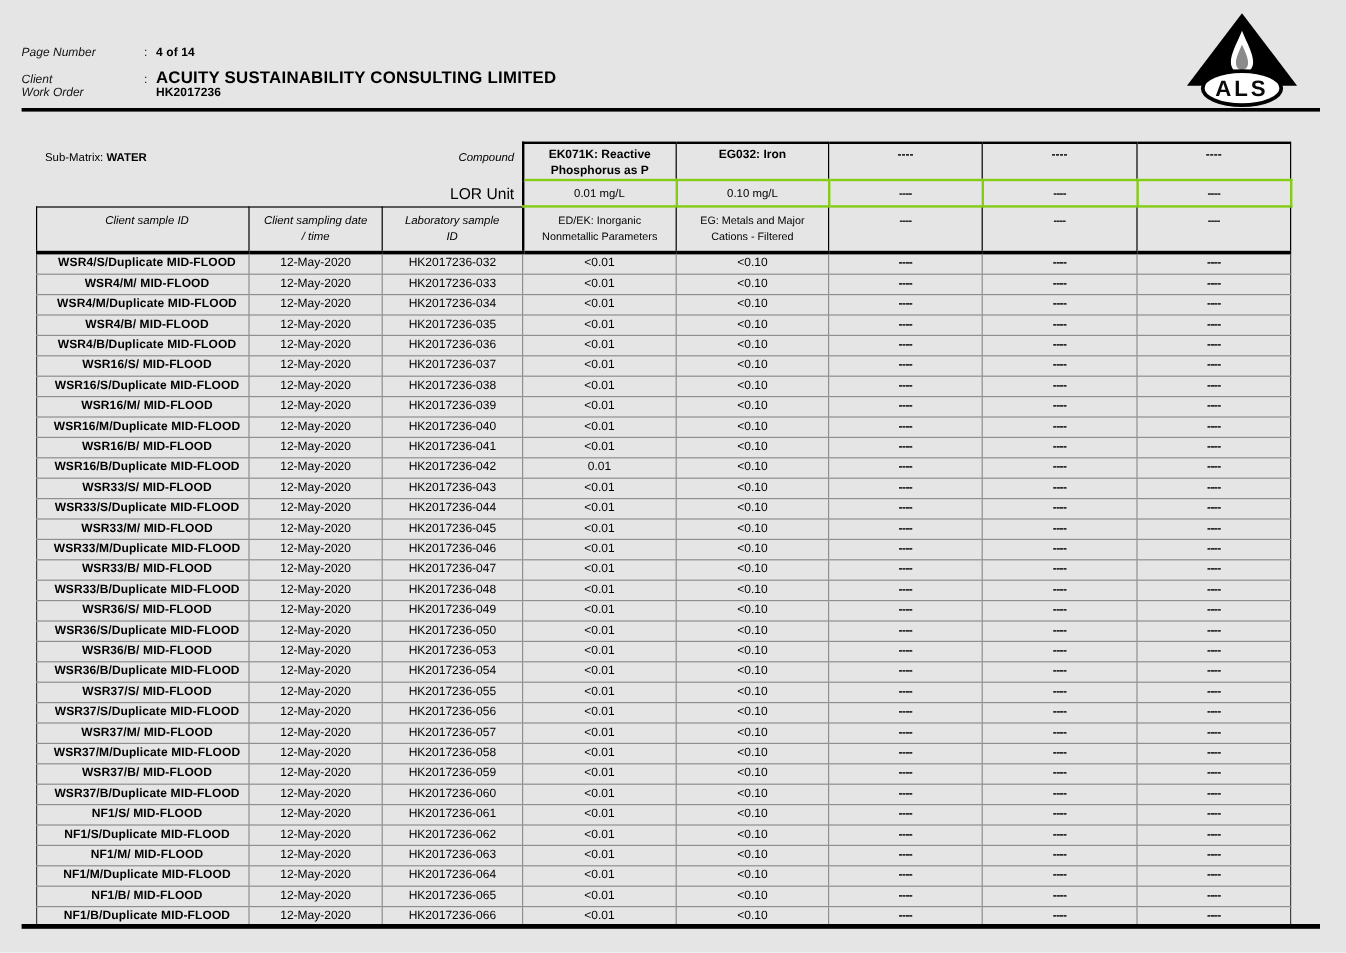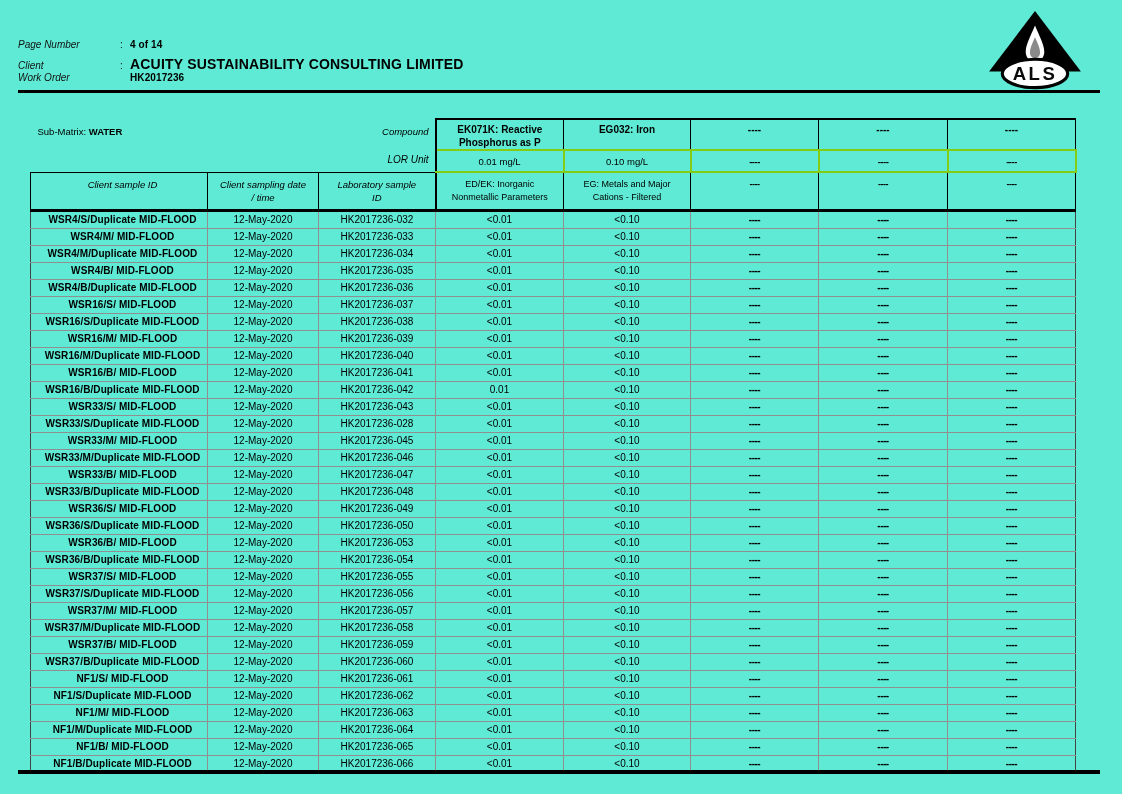--- a/index.html
+++ b/index.html
@@ -1,17 +1,17 @@
 <!DOCTYPE html>
 <html><head>
 <meta charset="utf-8">
 <style>
   html,body{margin:0;padding:0;background:#ffffff;}
   .page{
-    position:relative;width:1122px;height:794px;background:#5eead4;overflow:hidden;
+    position:relative;width:1122px;height:794px;background:#e5e5e5;overflow:hidden;
     font-family:"Liberation Sans","DejaVu Sans",sans-serif;color:#000;
   }
   
   .hdr-row{position:absolute;left:18px;display:flex;align-items:baseline;}
   .hdr-row.r1{top:39px;}
   .hdr-row.r2{top:56px;}
   .hdr-row.r3{top:72px;}
   .hdr-label{font-style:italic;font-size:10px;width:102px;color:#111;}
   .hdr-sep{width:10px;font-size:10px;color:#111;}
   .hdr-value{font-weight:bold;font-size:10px;letter-spacing:0.1px;}
@@ -24,21 +24,21 @@
   table.report{
     position:absolute;left:30px;top:118px;width:1045px;
     border-collapse:collapse;table-layout:fixed;
   }
   table.report td{padding:0;vertical-align:middle;overflow:hidden;}
   
   td.nob{border:none;position:relative;}
   .submatrix{position:absolute;top:7px;left:7px;font-size:9.5px;white-space:nowrap;}
   .submatrix b{font-weight:bold;}
   .lbl-compound{position:absolute;top:7px;right:6px;font-style:italic;font-size:9.5px;}
-  .lbl-lor{position:absolute;top:35px;right:6px;font-style:italic;font-size:10px;margin-left:28px;}
+  .lbl-lor{position:absolute;top:35px;right:6px;font-size:13px;margin-left:28px;}
   tr.compound-row{height:30px;}
   tr.compound-row td.cmp{
     border:1px solid #000;border-top:2px solid #000;
     font-weight:bold;font-size:10px;line-height:13px;text-align:center;
     vertical-align:top;padding-top:3px;white-space:pre-line;
   }
   tr.lor-row{height:22px;}
   tr.lor-row td.lor{
     border:2px solid #84cc16;font-size:9.5px;text-align:center;vertical-align:middle;
   }
@@ -265,21 +265,21 @@
     <td class="td-lab">HK2017236-043</td>
     <td class="td-val">&lt;0.01</td>
     <td class="td-val">&lt;0.10</td>
     <td class="td-dash">----</td>
     <td class="td-dash">----</td>
     <td class="td-dash">----</td>
   </tr>
         <tr class="datarow">
     <td class="td-id">WSR33/S/Duplicate MID-FLOOD</td>
     <td class="td-date">12-May-2020</td>
-    <td class="td-lab">HK2017236-028</td>
+    <td class="td-lab">HK2017236-044</td>
     <td class="td-val">&lt;0.01</td>
     <td class="td-val">&lt;0.10</td>
     <td class="td-dash">----</td>
     <td class="td-dash">----</td>
     <td class="td-dash">----</td>
   </tr>
         <tr class="datarow">
     <td class="td-id">WSR33/M/ MID-FLOOD</td>
     <td class="td-date">12-May-2020</td>
     <td class="td-lab">HK2017236-045</td>

